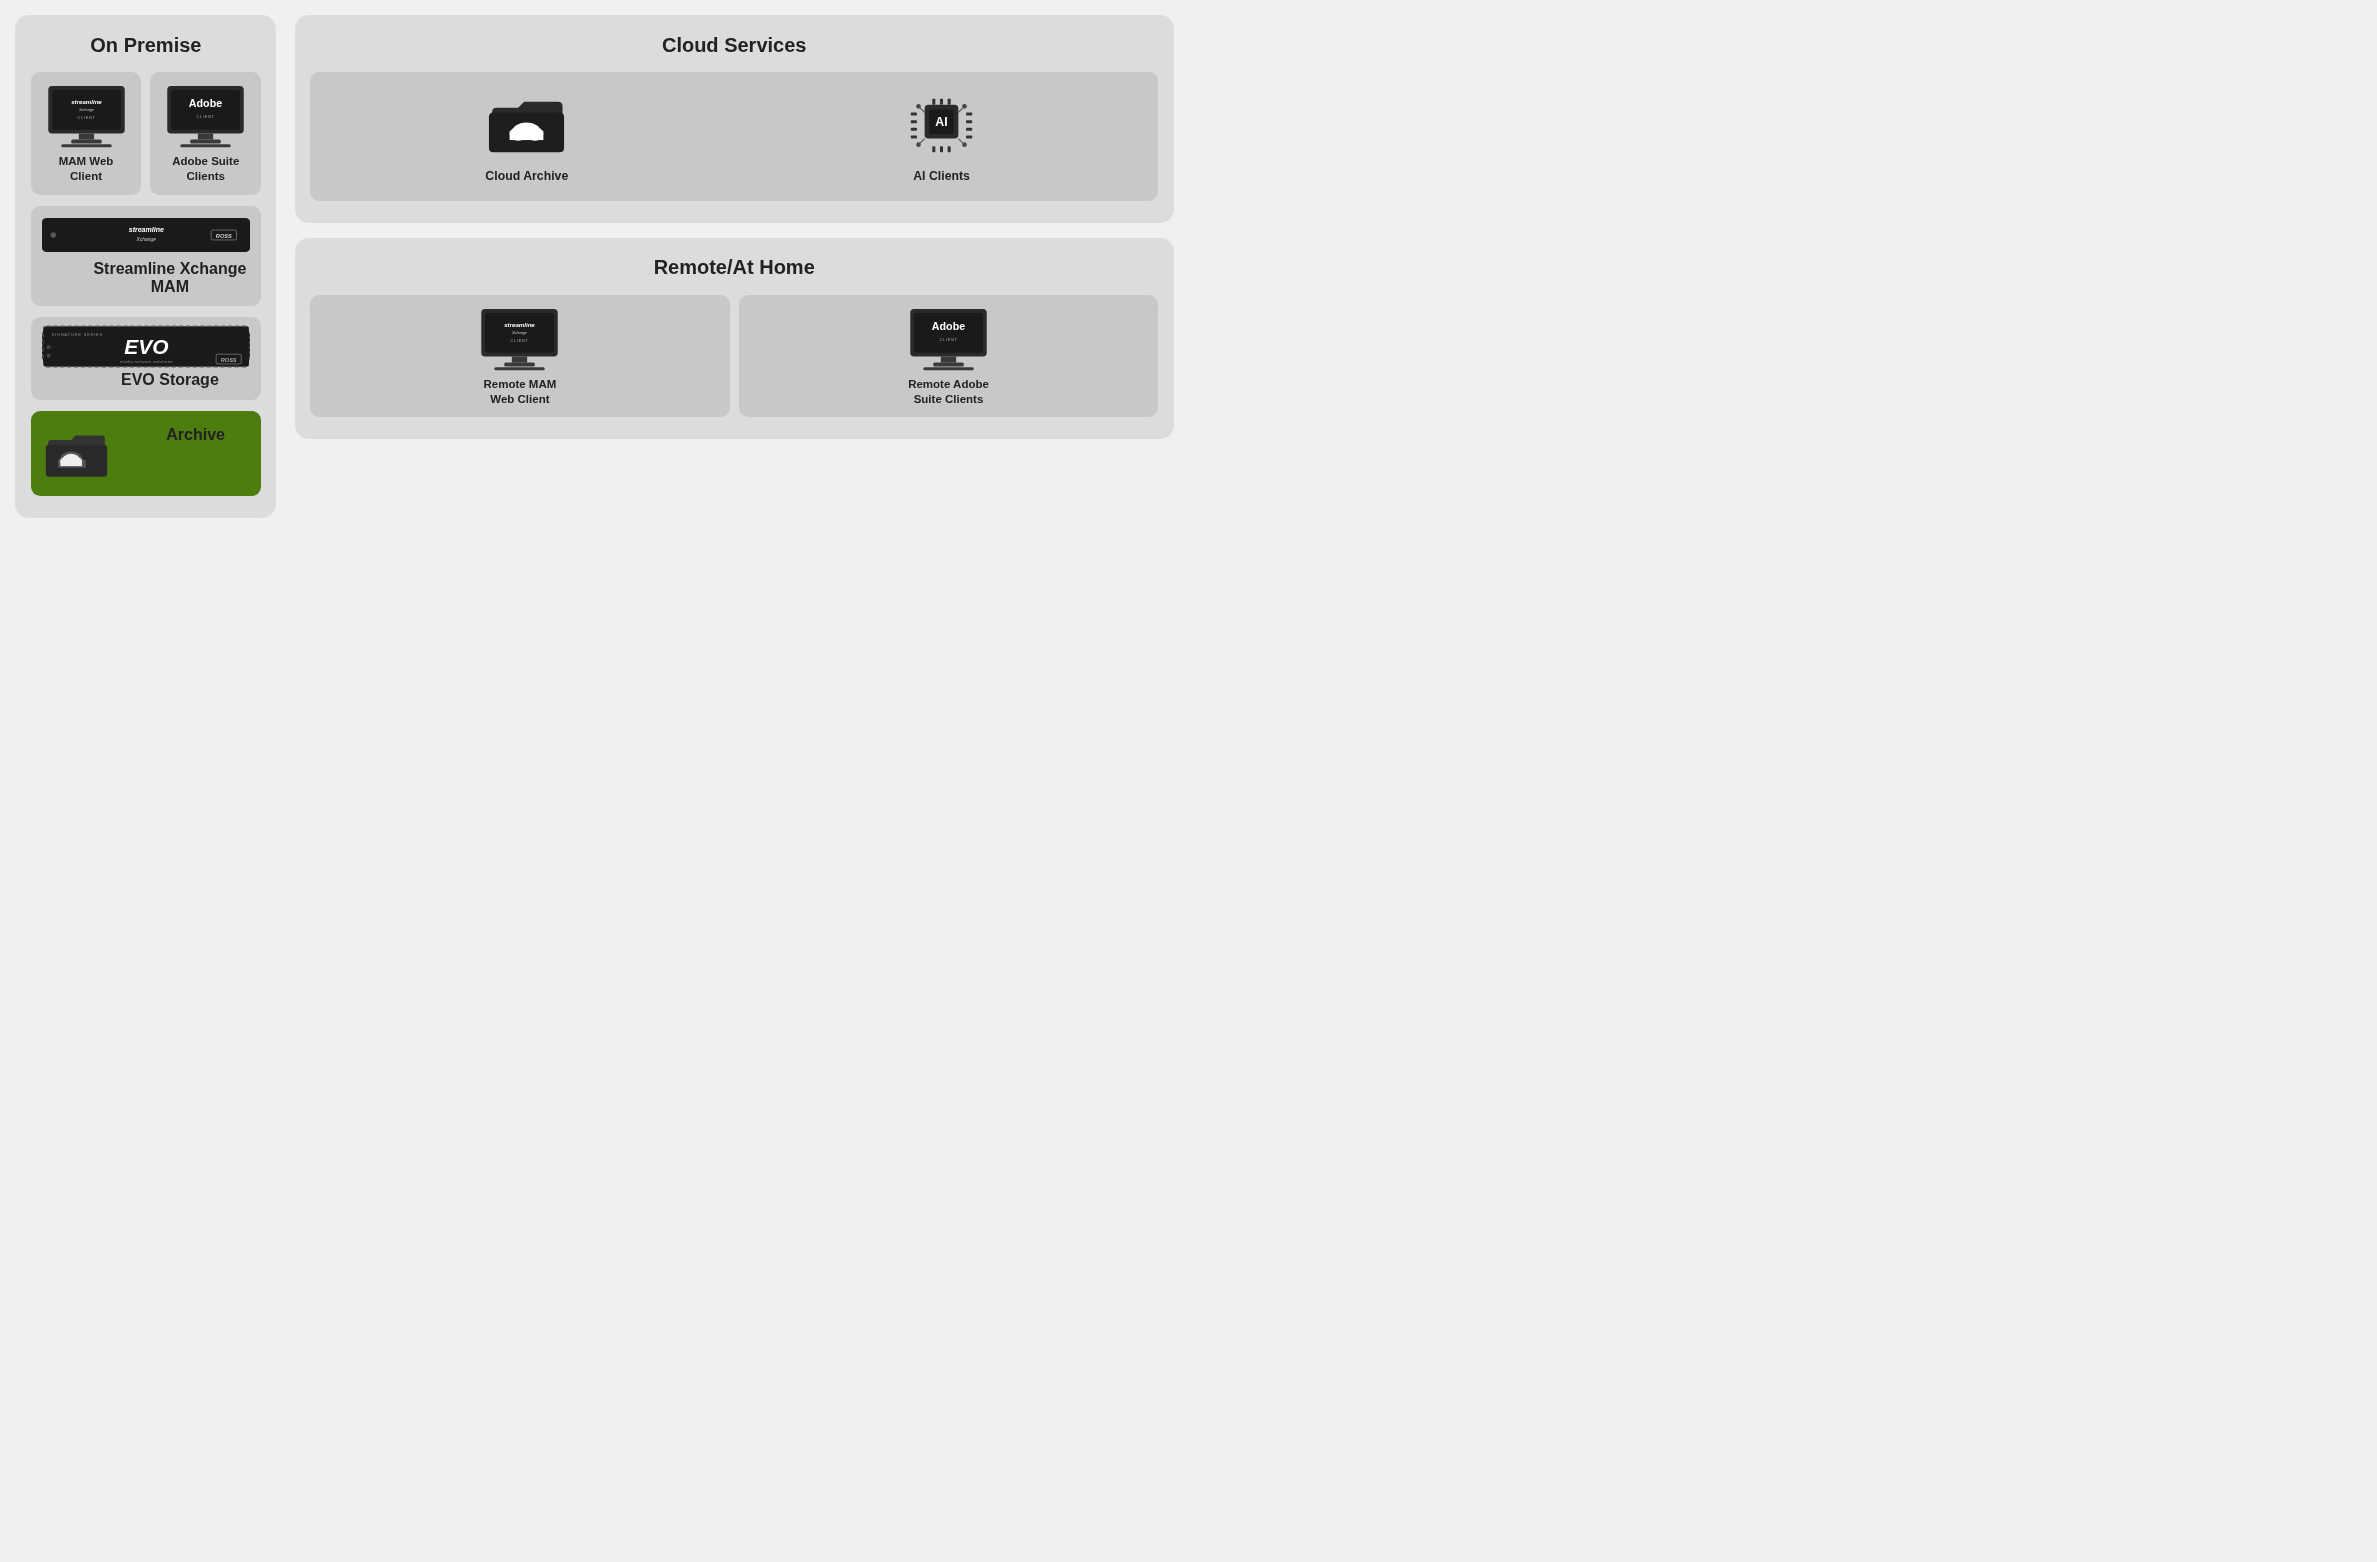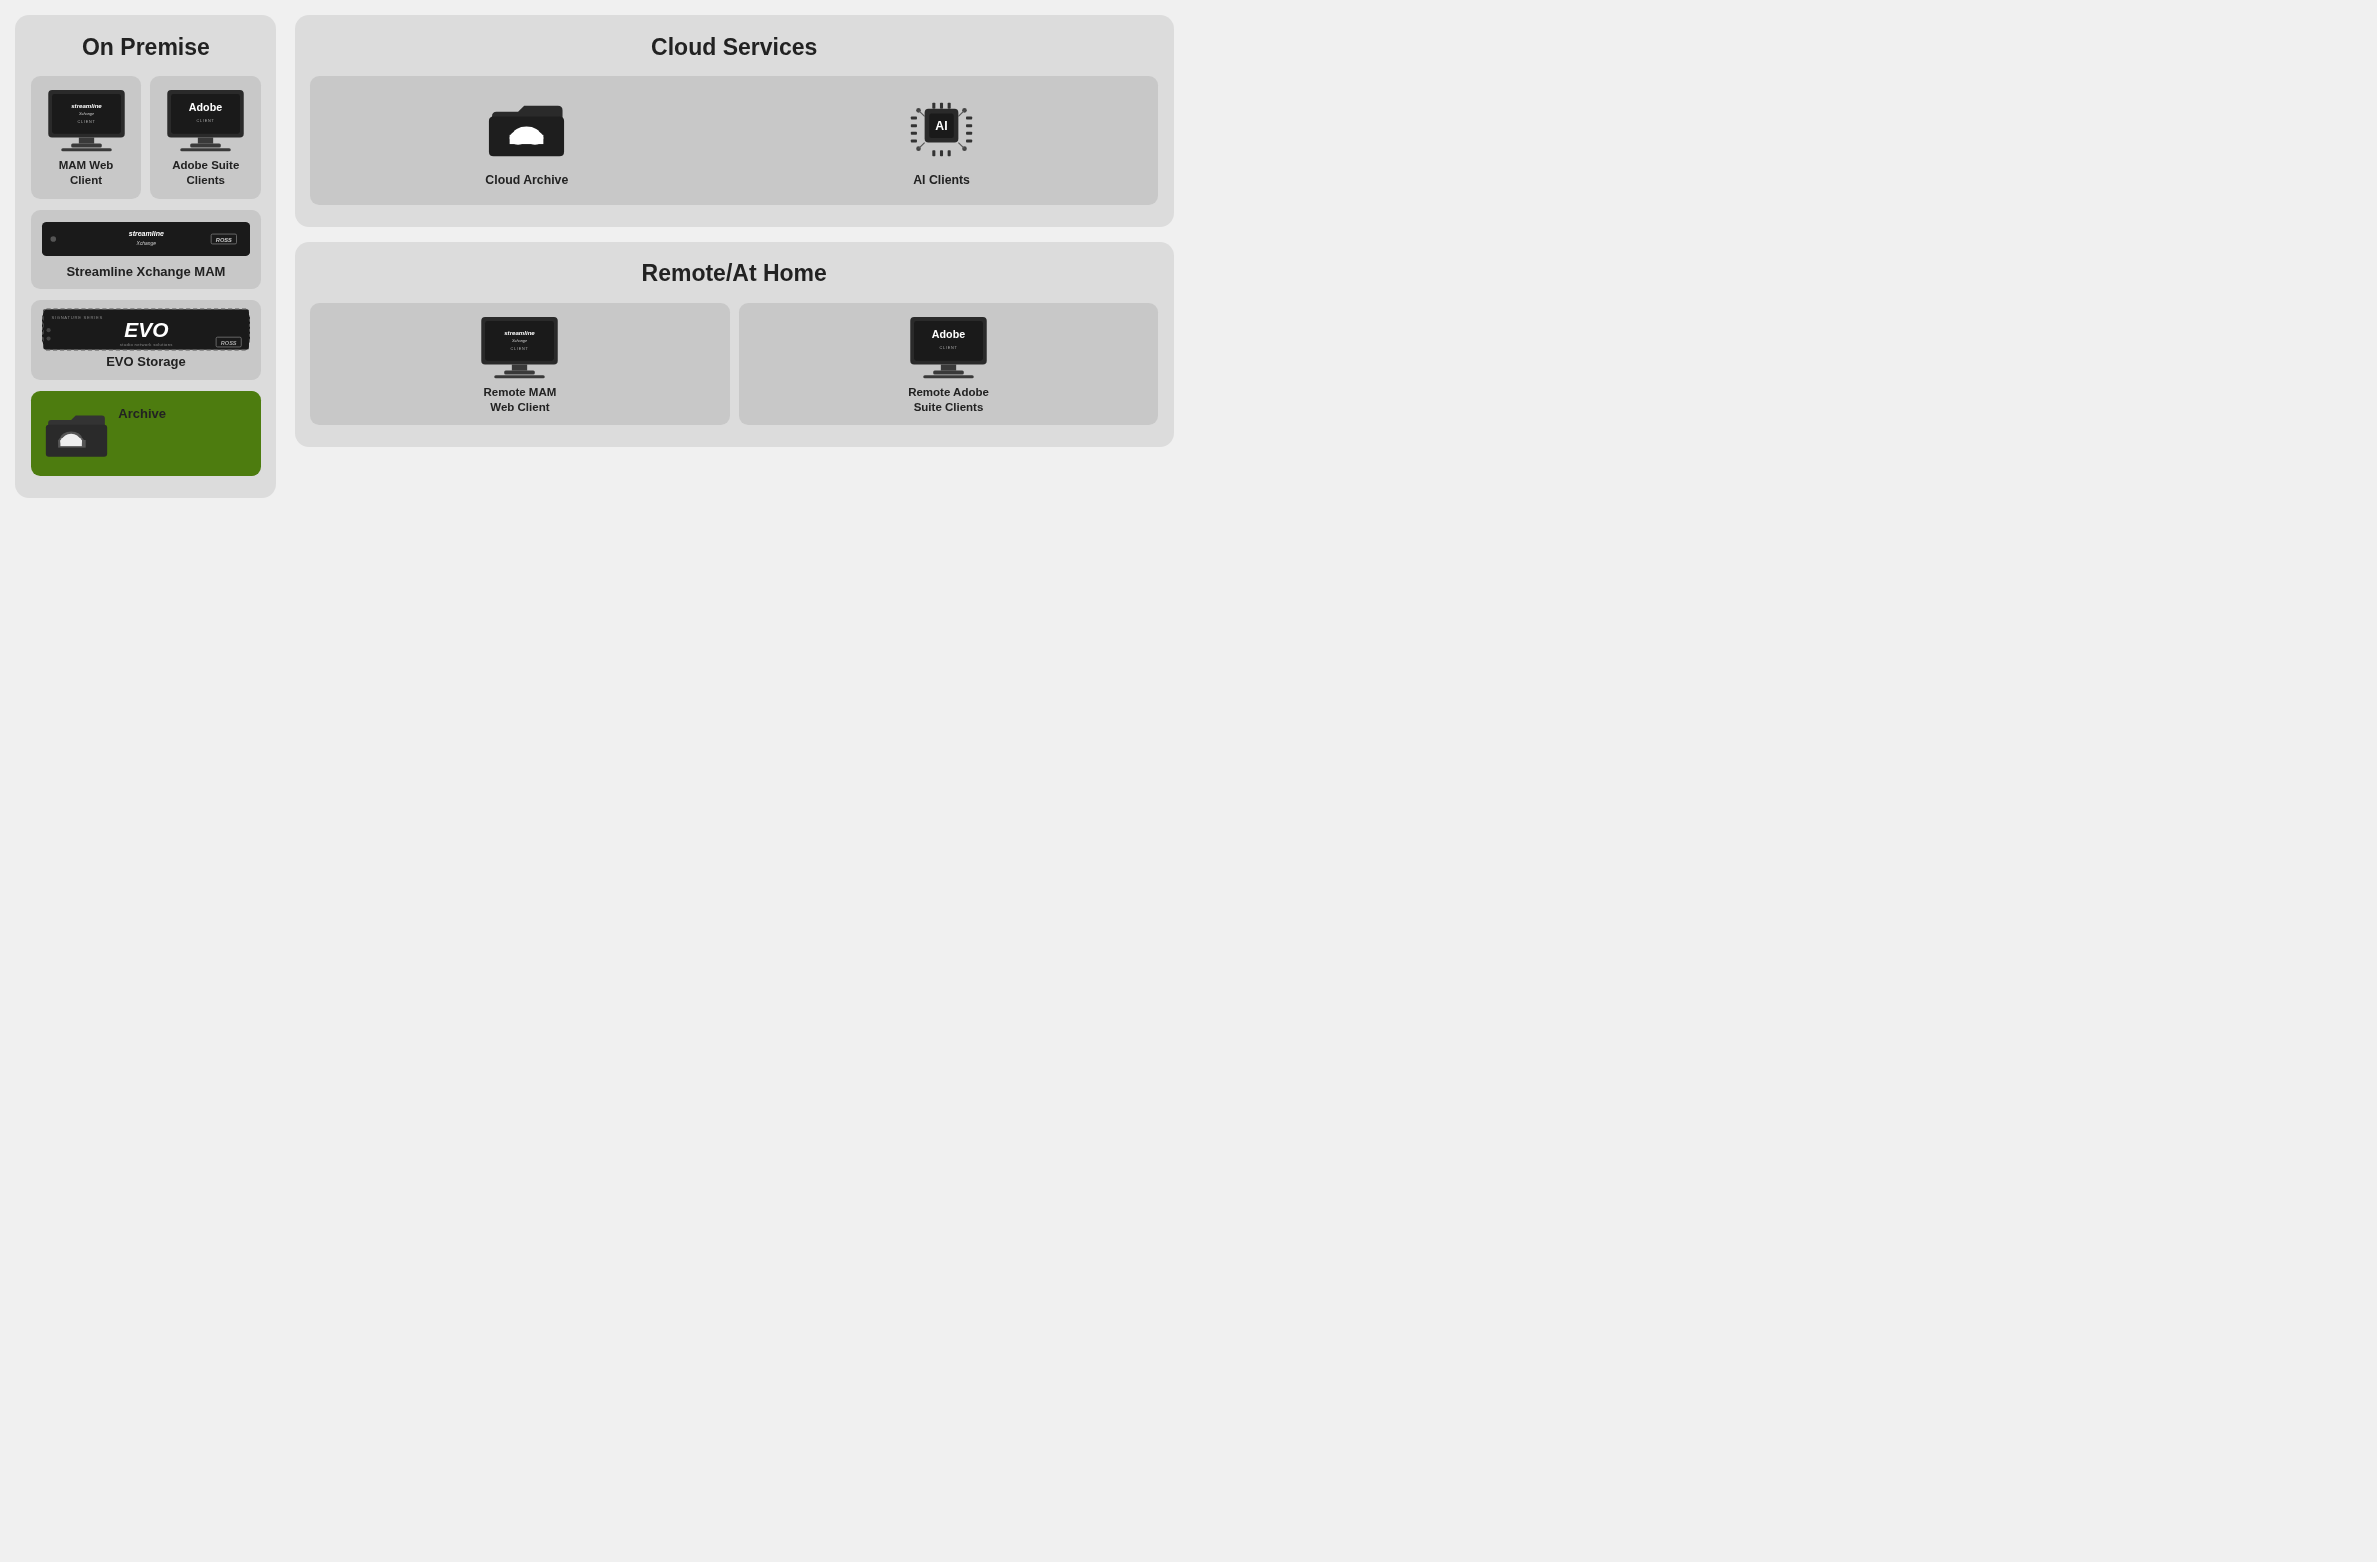--- a/index.html
+++ b/index.html
@@ -25,21 +25,21 @@
     
     .on-premise-panel {
       background: #dcdcdc;
       border-radius: 14px;
       padding: 18.4px 15.4px 21.5px 15.4px;
       width: 261px;
       flex-shrink: 0;
     }
 
     .panel-title {
-      font-size: 23px;
+      font-size: 20px;
       font-weight: 900;
       text-align: center;
       color: #222;
       margin-bottom: 15.4px;
     }
 
     
     .clients-row {
       display: flex;
       gap: 9.2px;
@@ -108,24 +108,25 @@
       width: 100%;
       height: 34px;
       display: flex;
       align-items: center;
       justify-content: flex-start;
       position: relative;
       border: 1.5px dashed #555;
     }
 
     .server-label {
-      font-size: 13px;
+      font-size: 16px;
       font-weight: 700;
       text-align: center;
       color: #222;
+      margin-left: 48px;
     }
 
     
     .archive-card {
       background: #4d7c0f;
       border-radius: 9.2px;
       padding: 15.4px 10.8px 12.3px 10.8px;
       display: flex;
       flex-direction: row;
       align-items: flex-start;

